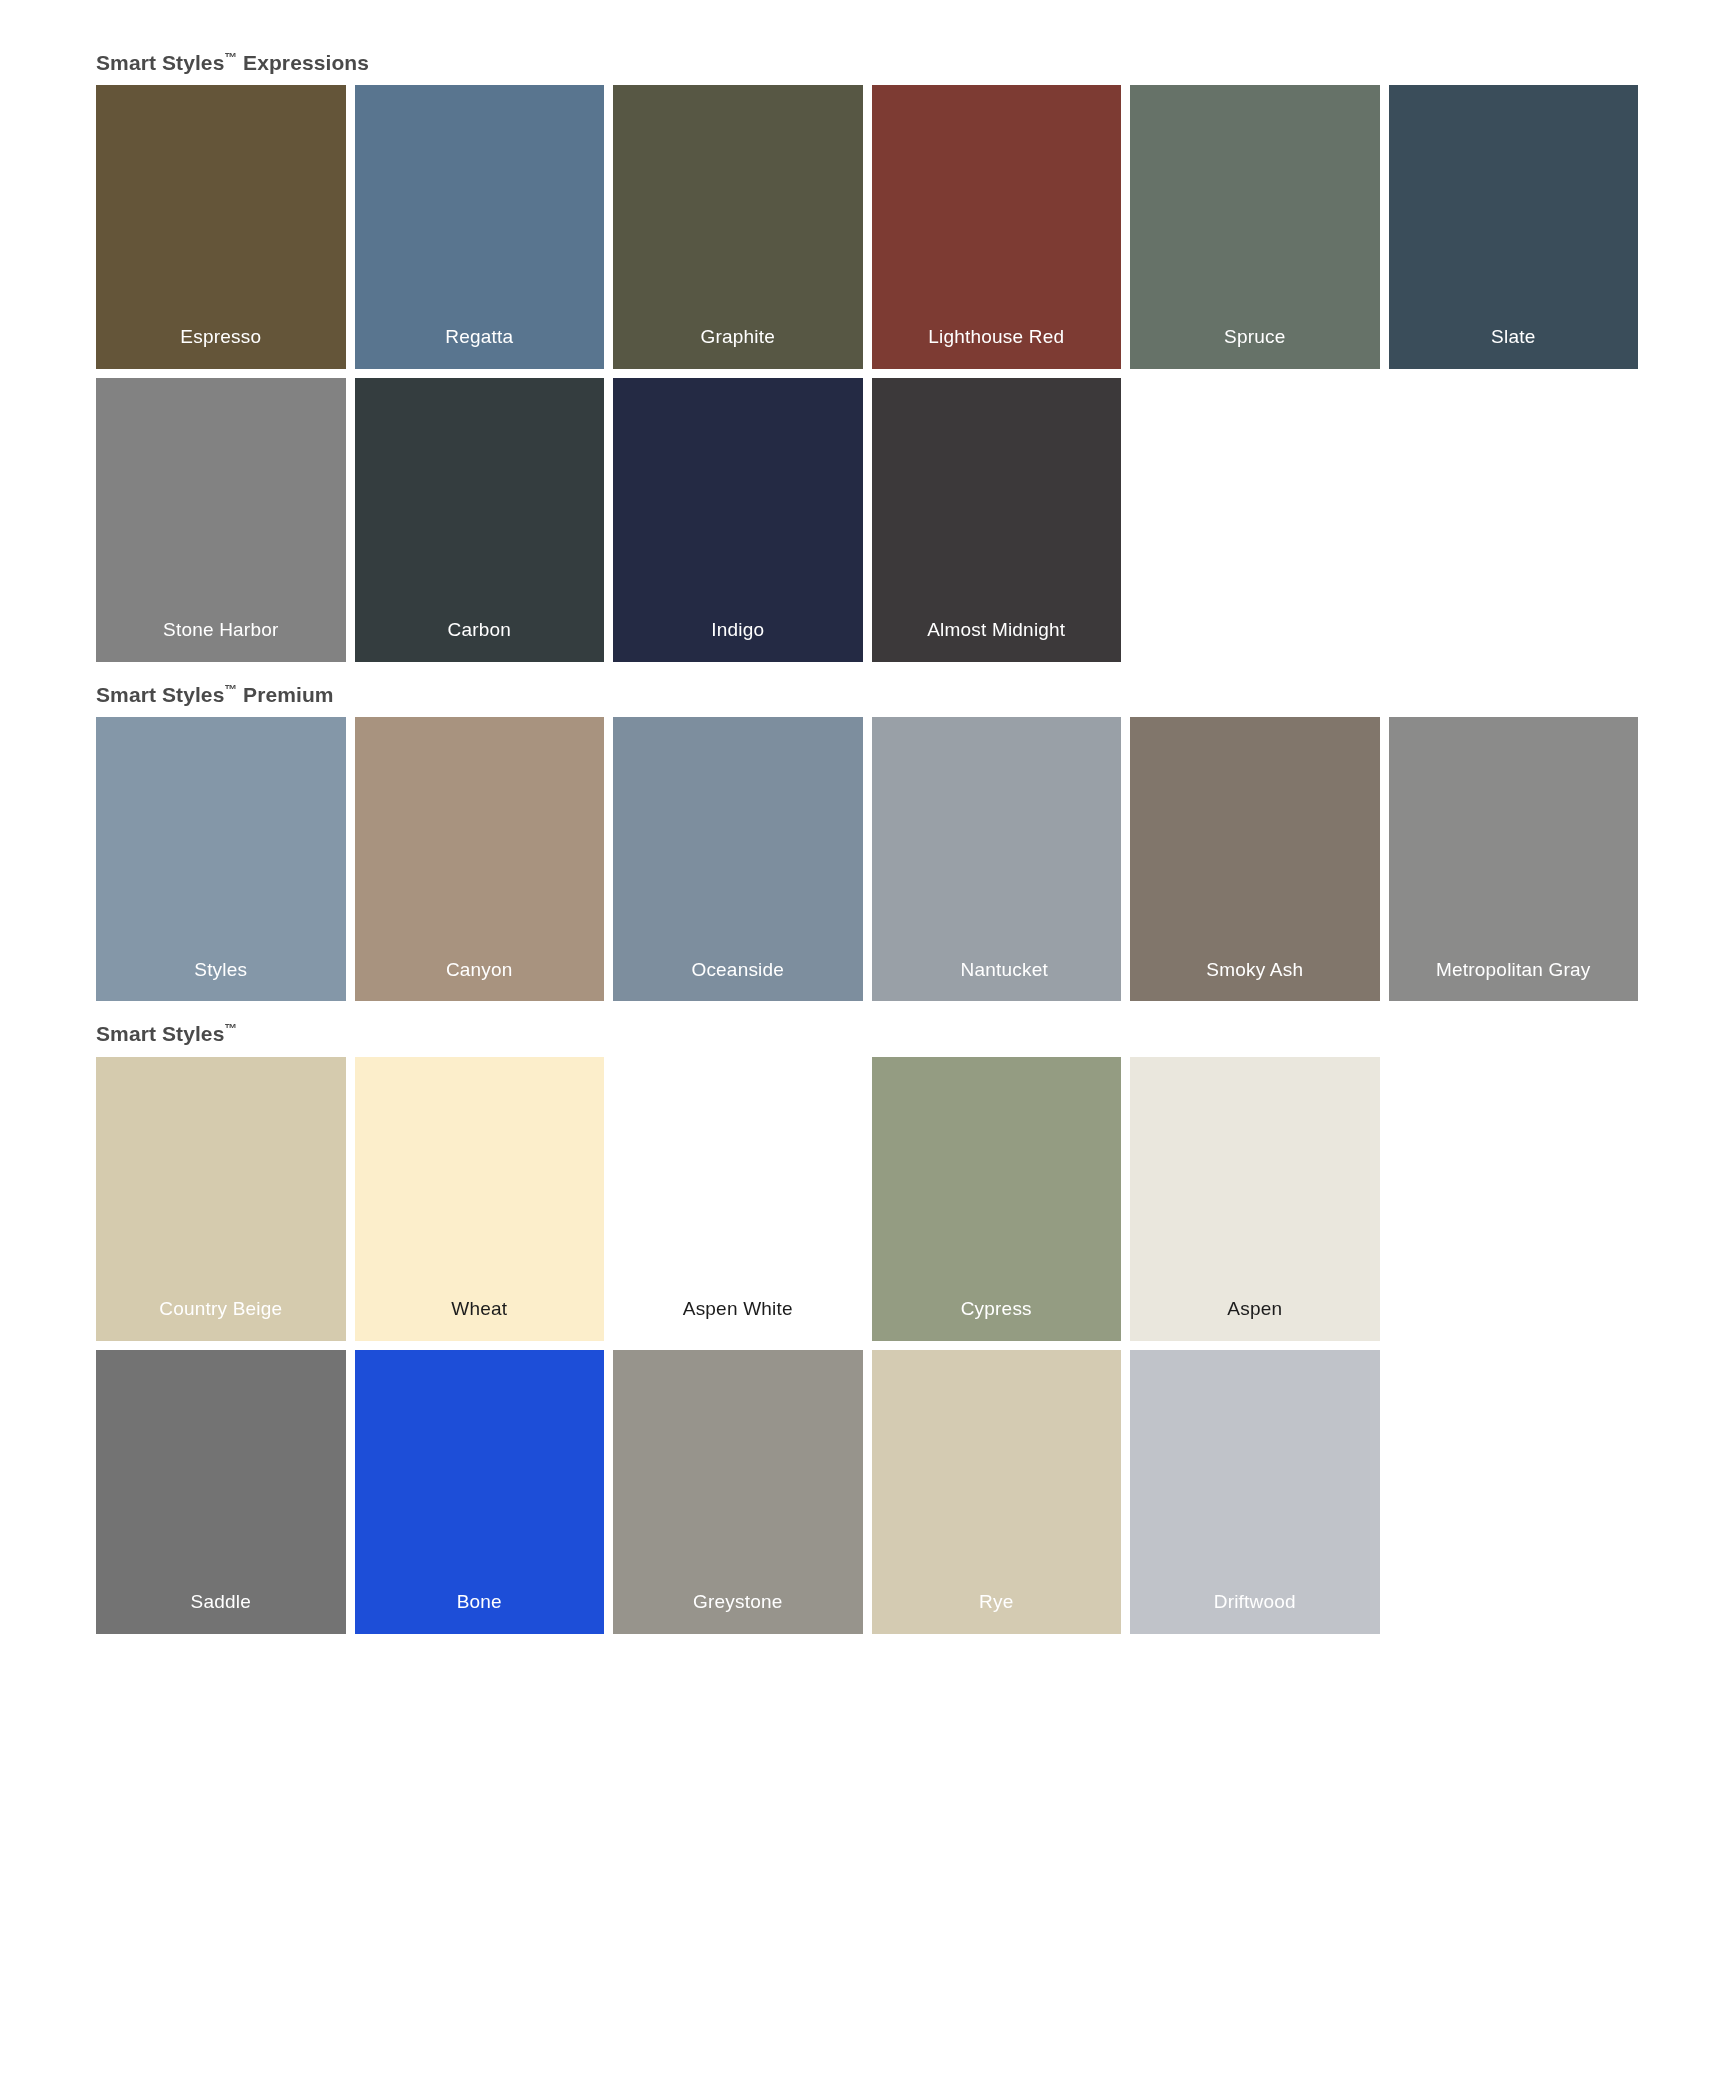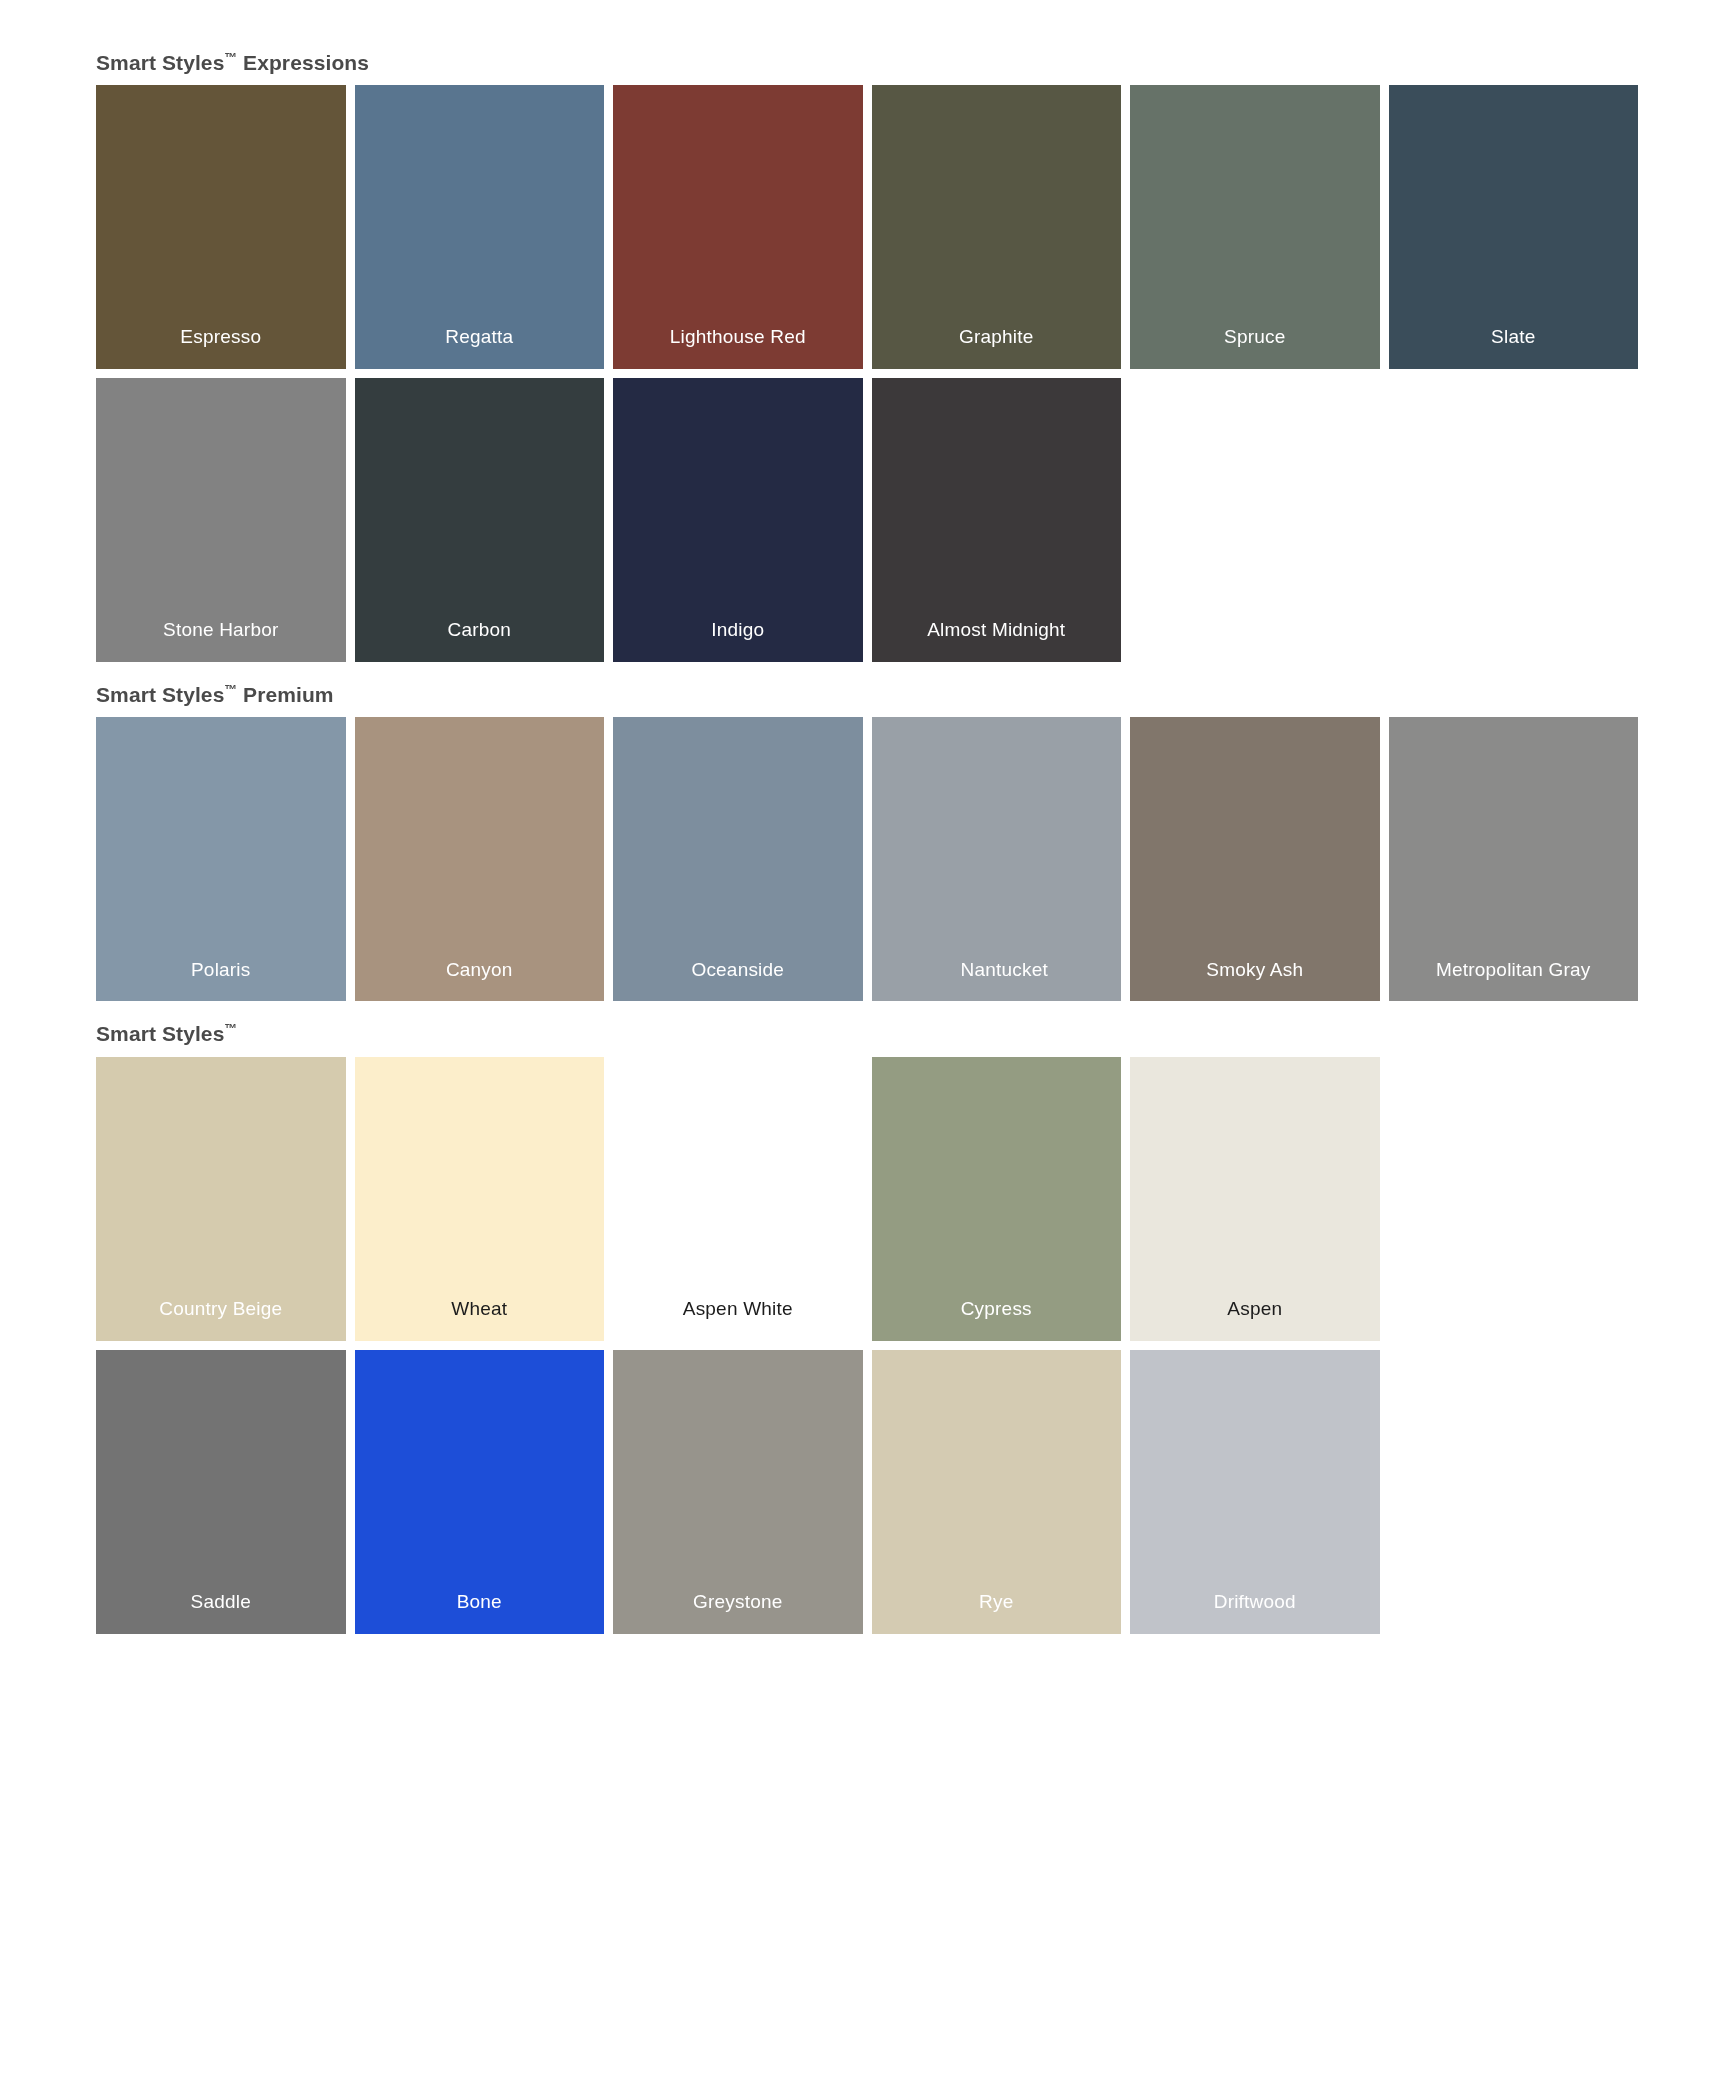--- a/index.html
+++ b/index.html
@@ -97,25 +97,25 @@
   <div class="palette-root" id="palette-root">
       <div class="section">
         <div class="section-header"><span>Smart Styles</span><span class="tm">™</span><span> Expressions</span></div>
         <div class="swatch-row">
           <div class="swatch" title="Espresso" style="background: rgb(100, 85, 57);">
             <span class="swatch-label label-light" style="color: rgb(255, 255, 255);">Espresso</span>
           </div>
           <div class="swatch" title="Regatta" style="background: rgb(89, 117, 143);">
             <span class="swatch-label label-light" style="color: rgb(255, 255, 255);">Regatta</span>
           </div>
+          <div class="swatch" title="Graphite" style="background: rgb(87, 87, 68);">
+            <span class="swatch-label label-light" style="color: rgb(255, 255, 255);">Graphite</span>
+          </div>
           <div class="swatch" title="Lighthouse Red" style="background: rgb(125, 59, 51);">
             <span class="swatch-label label-light" style="color: rgb(255, 255, 255);">Lighthouse Red</span>
-          </div>
-          <div class="swatch" title="Graphite" style="background: rgb(87, 87, 68);">
-            <span class="swatch-label label-light" style="color: rgb(255, 255, 255);">Graphite</span>
           </div>
           <div class="swatch" title="Spruce" style="background: rgb(102, 114, 104);">
             <span class="swatch-label label-light" style="color: rgb(255, 255, 255);">Spruce</span>
           </div>
           <div class="swatch" title="Slate" style="background: rgb(58, 77, 90);">
             <span class="swatch-label label-light" style="color: rgb(255, 255, 255);">Slate</span>
           </div>
         </div>
         <div class="swatch-row">
           <div class="swatch" title="Stone Harbor" style="background: rgb(130, 130, 130);">
@@ -135,21 +135,21 @@
           </div>
           <div class="swatch empty">
             <span class="swatch-label label-light"></span>
           </div>
         </div>
       </div>
       <div class="section">
         <div class="section-header"><span>Smart Styles</span><span class="tm">™</span><span> Premium</span></div>
         <div class="swatch-row">
           <div class="swatch" title="Polaris" style="background: rgb(132, 151, 168);">
-            <span class="swatch-label label-light" style="color: rgb(255, 255, 255);">Polaris</span>
+            <span class="swatch-label label-light" style="color: rgb(255, 255, 255);">Styles</span>
           </div>
           <div class="swatch" title="Canyon" style="background: rgb(168, 147, 127);">
             <span class="swatch-label label-light" style="color: rgb(255, 255, 255);">Canyon</span>
           </div>
           <div class="swatch" title="Oceanside" style="background: rgb(125, 142, 158);">
             <span class="swatch-label label-light" style="color: rgb(255, 255, 255);">Oceanside</span>
           </div>
           <div class="swatch" title="Nantucket" style="background: rgb(153, 160, 167); padding-left: 16px;">
             <span class="swatch-label label-light" style="color: rgb(255, 255, 255);">Nantucket</span>
           </div>

